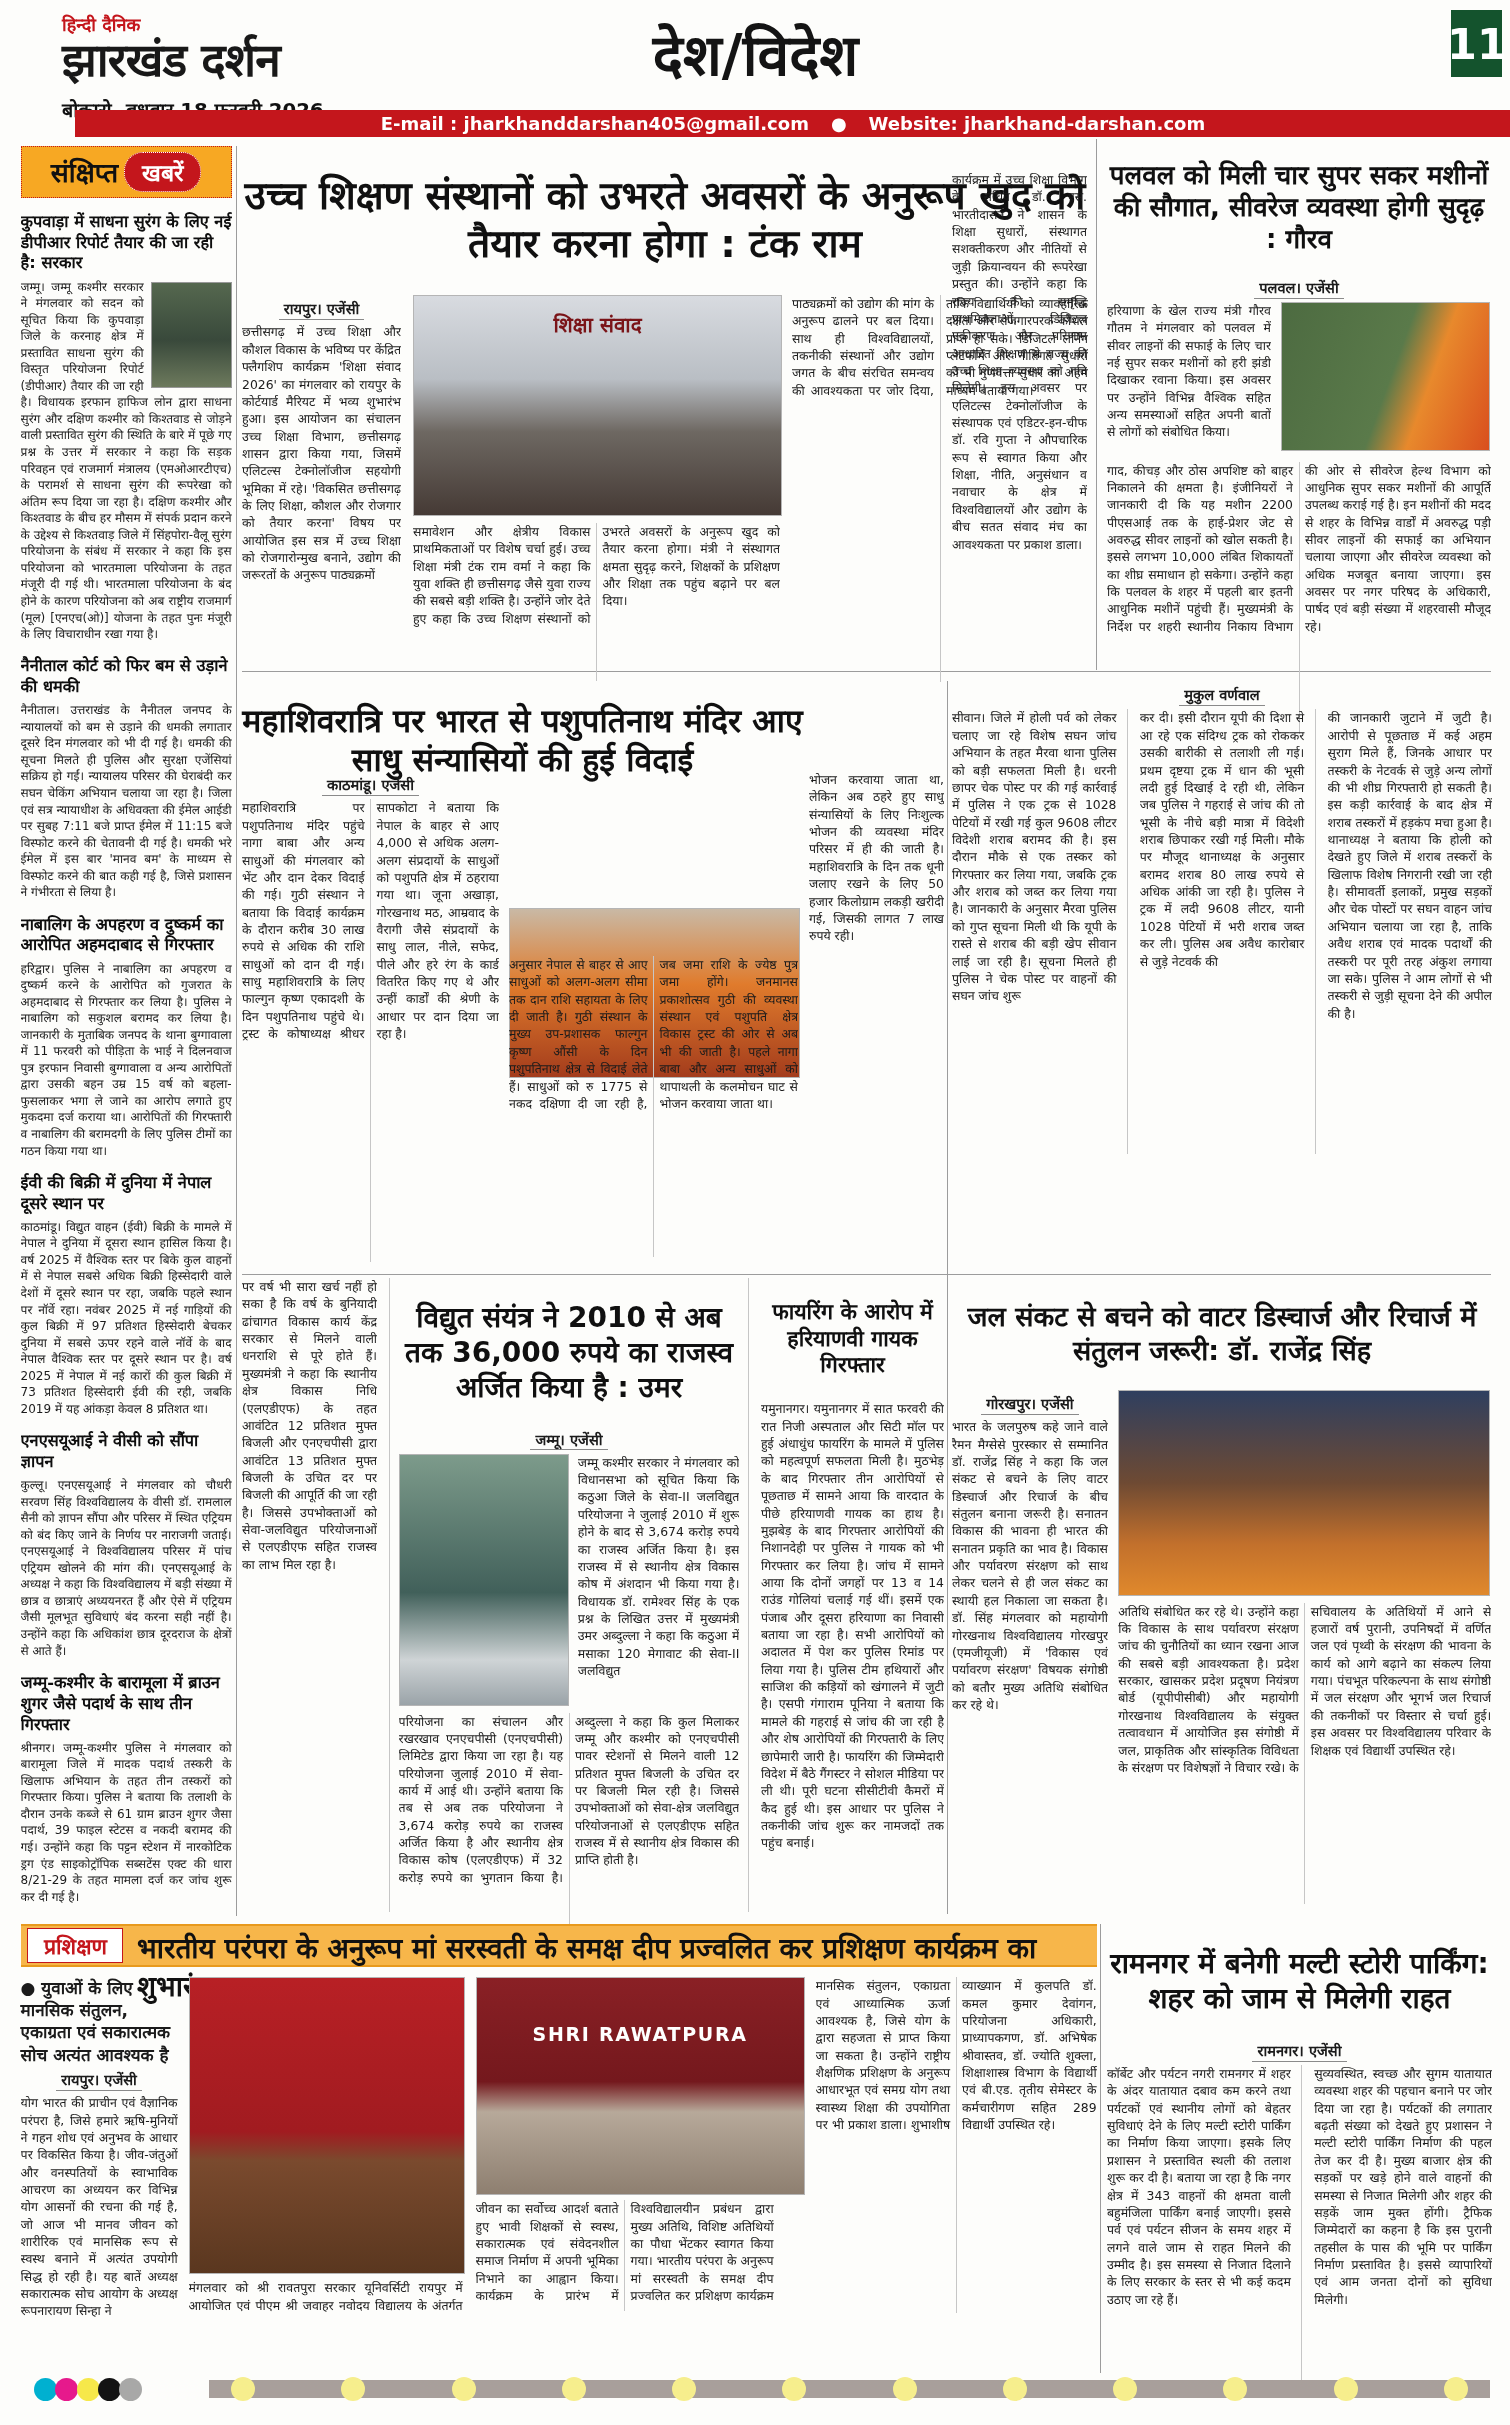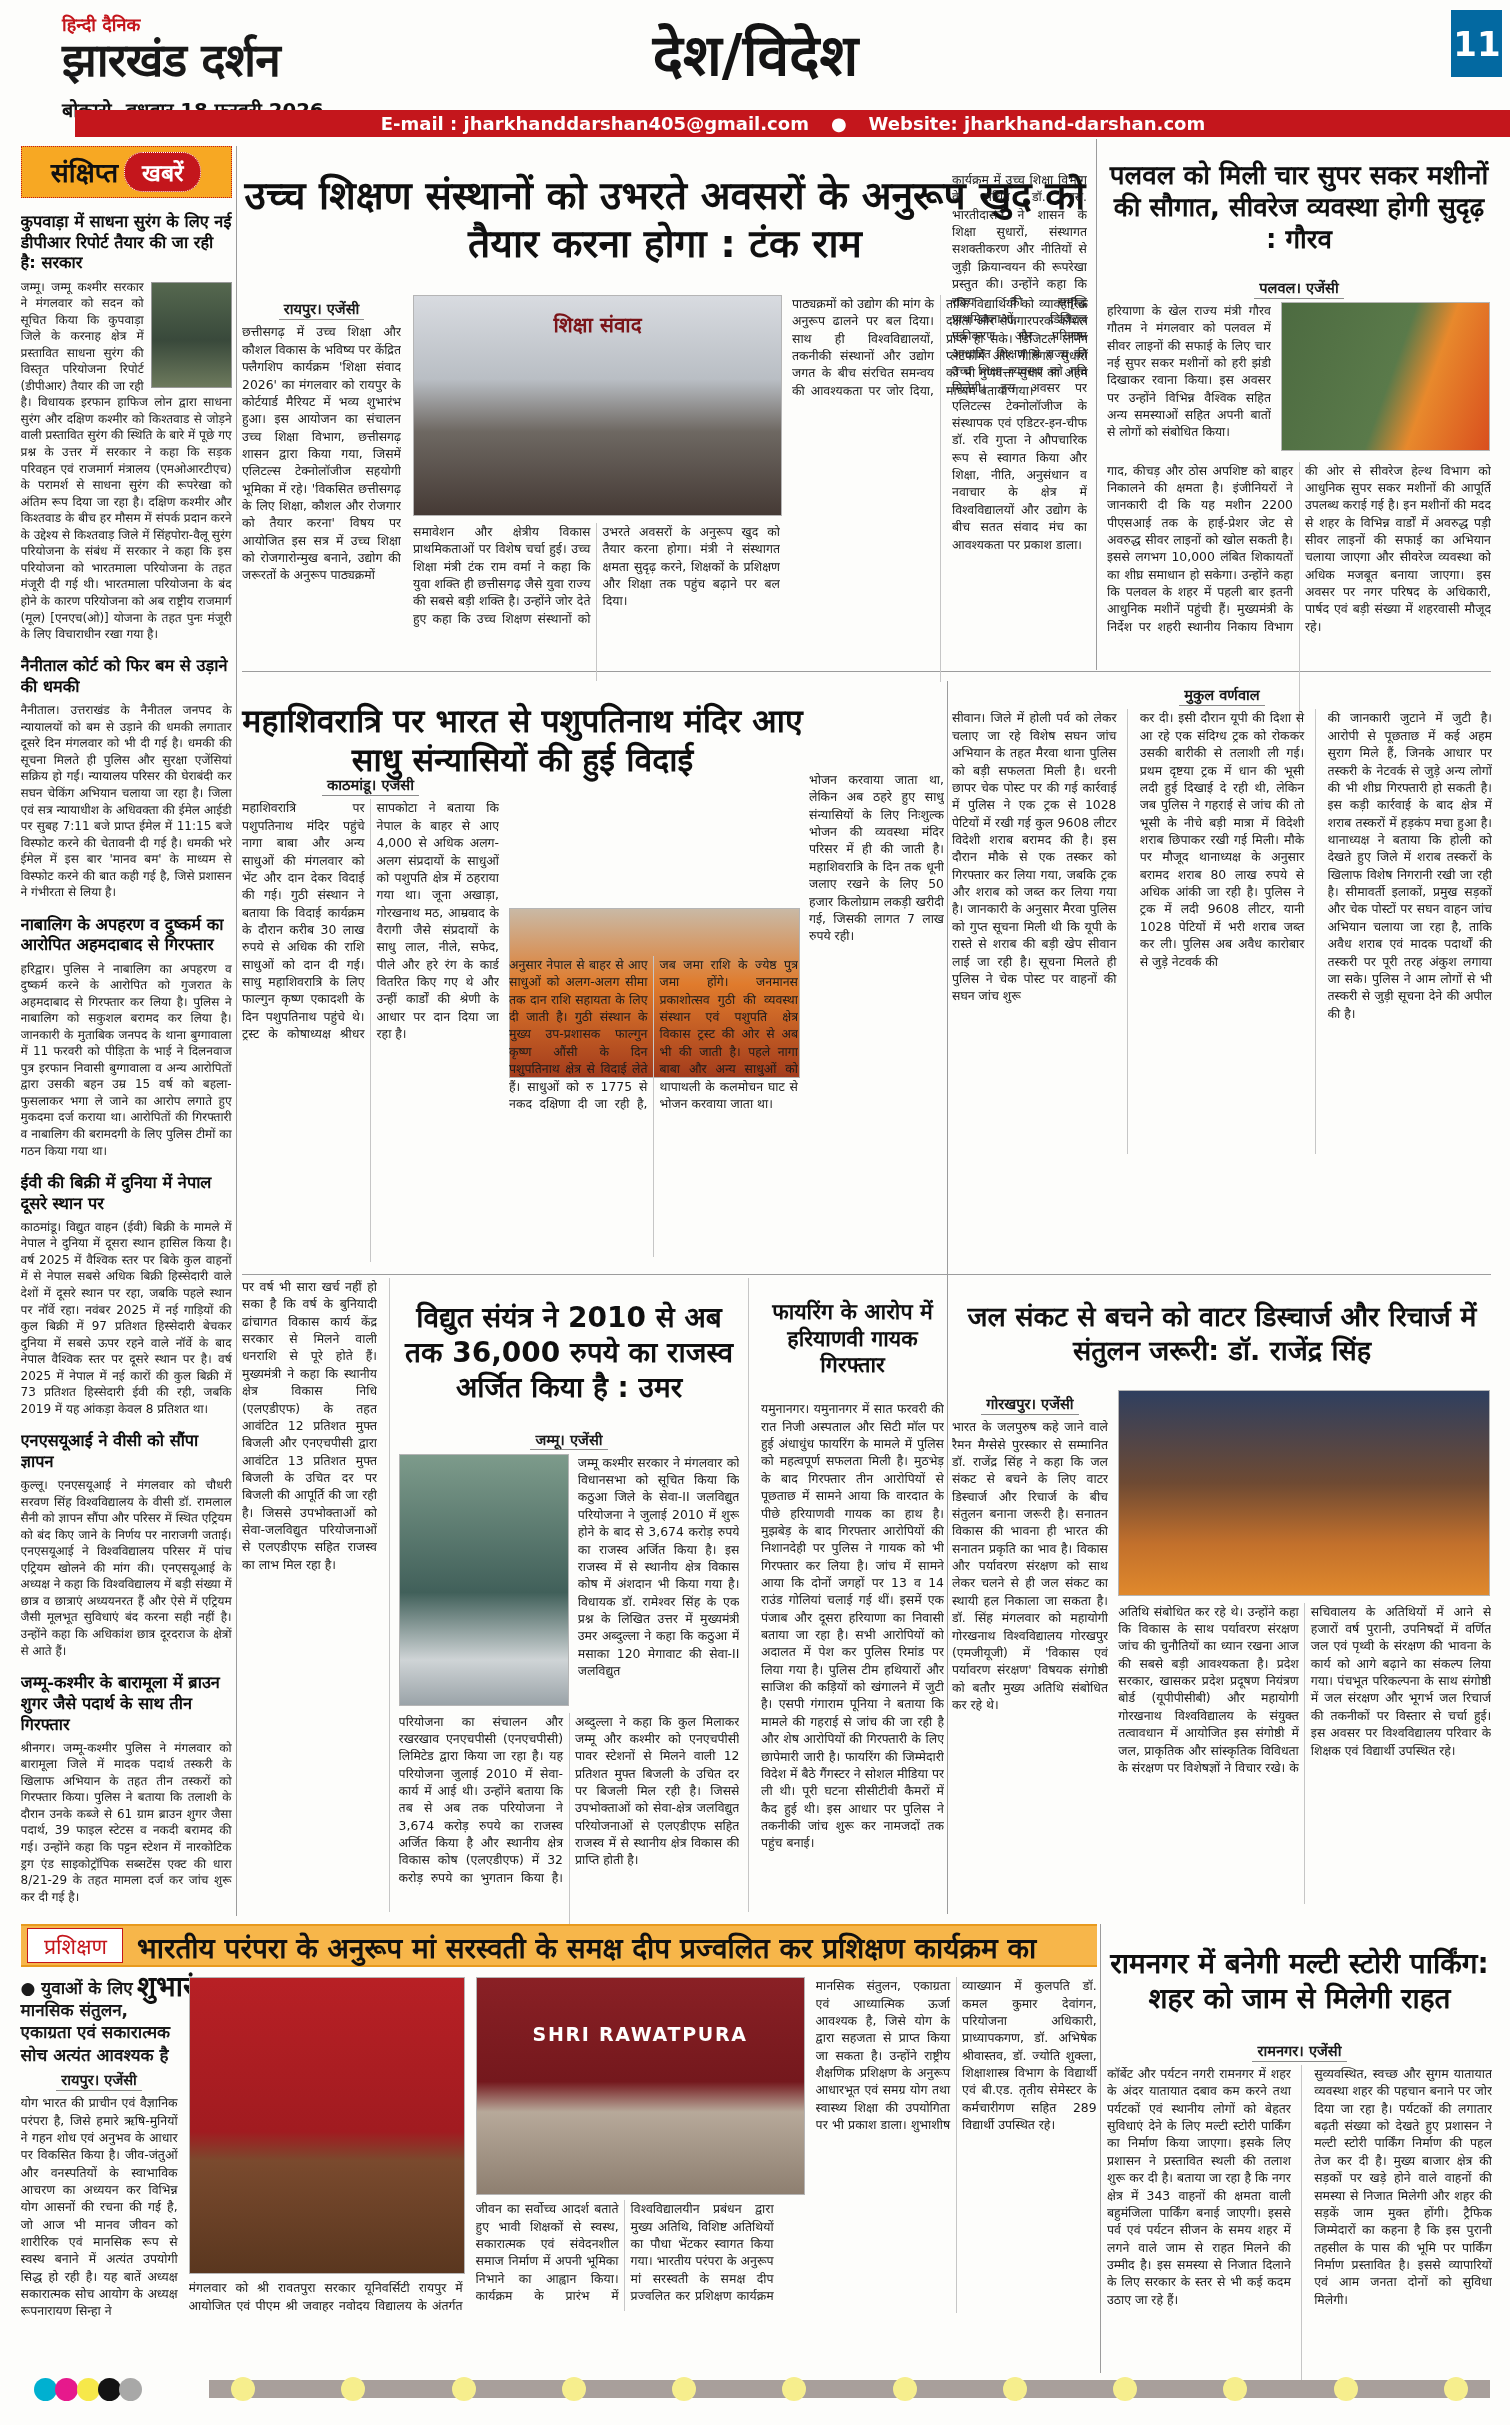--- a/index.html
+++ b/index.html
@@ -5,22 +5,22 @@
   html,body{margin:0;padding:0;background:#e8e8e8;}
   .page{position:relative;width:1511px;height:2426px;background:#fdfdfb;margin:0 auto;
         font-family:"DejaVu Sans","Liberation Sans",sans-serif;color:#1b1b1b;overflow:hidden;}
   
   .mast-left{position:absolute;left:62px;top:12px;width:394px;}
   .tagline{color:#c4161c;font-weight:700;font-size:18px;}
   .paper-title{color:#181818;font-weight:800;font-size:46px;line-height:1.05;letter-spacing:-0.9px;}
   .dateline{font-weight:700;font-size:19.7px;margin-top:12px;color:#111;}
   .section-title{position:absolute;left:0;right:0;top:13.7px;text-align:center;
                  font-size:57px;font-weight:800;color:#141414;}
-  .page-box{position:absolute;right:8.6px;top:10.3px;width:51px;height:67px;background:#0369a1;
-            color:#fff;font-size:34px;font-weight:800;display:flex;align-items:center;justify-content:center;}
+  .page-box{position:absolute;right:8.6px;top:10.3px;width:51px;height:67px;background:#14532d;
+            color:#fff;font-size:43px;font-weight:800;display:flex;align-items:center;justify-content:center;}
   .contact-bar{position:absolute;left:75px;right:0;top:110px;height:27px;background:#c4161c;color:#fff;
                display:flex;align-items:center;justify-content:center;gap:22px;font-weight:700;font-size:18px;}
   
   .abs{position:absolute;}
   .story-head{font-weight:800;color:#101010;line-height:1.24;}
   .byline{font-weight:700;font-size:14.6px;text-align:center;margin:3.4px auto 5.1px;display:block;}
   .byline span{border-bottom:0.9px solid #8a8a8a;padding:0 5.1px 1.7px;}
   .body{font-size:12.4px;line-height:1.4;text-align:justify;overflow:hidden;}
   .cols2{column-count:2;column-gap:12px;column-rule:0.9px solid #c6c6c6;}
   .photo{position:relative;overflow:hidden;border:0.9px solid #b5b5b5;}
@@ -72,21 +72,21 @@
   .firing .story-head{font-size:21.4px;text-align:center;}
   
   .water{left:952px;top:1278px;width:540px;height:637px;}
   .water .story-head{font-size:27px;text-align:center;}
   .water-row{display:flex;gap:10.3px;margin-top:5.1px;}
   .ph-water{width:370px;height:204px;background:linear-gradient(180deg,#2f3f5f 0%,#6e4a33 45%,#c2702c 75%,#e0892c 100%);}
   
   .training{left:20.6px;top:1924px;width:1076px;height:449px;}
   .kicker-strip{height:43px;background:#f7b64a;border-top:2.6px solid #e89a1e;border-bottom:2.6px solid #e89a1e;
                 display:flex;align-items:center;gap:13.7px;padding:0 6.9px;box-sizing:border-box;}
-  .kicker-box{background:#fff;border:1.7px solid #c4161c;color:#c4161c;font-weight:400;font-size:21.4px;
+  .kicker-box{background:#fff;border:1.7px solid #c4161c;color:#c4161c;font-weight:700;font-size:21.4px;
               padding:1.7px 15.4px;position:relative;}
   .kicker-strap{font-weight:800;font-size:28px;color:#111;margin-top:40px;}
   .training .story-head{font-size:37px;margin-top:8.6px;}
   .tr-row{display:flex;gap:11px;margin-top:10.3px;height:336px;}
   .tr-a{width:182px;}
   .tr-bullet{font-weight:800;font-size:17px;line-height:1.3;}
   .ph-speaker{width:274px;height:295px;background:linear-gradient(180deg,#b82025 0%,#a11b20 52%,#7a4a2e 62%,#5a371f 100%);}
   .ph-rawatpura{width:298px;height:216px;background:linear-gradient(180deg,#8a2025 0%,#74181d 48%,#b7a99a 62%,#8e7f70 100%);padding-left:29px;}
   .ph-rawatpura .ph-label{top:45px;color:#fff;font-size:19px;letter-spacing:1.7px;}
   

